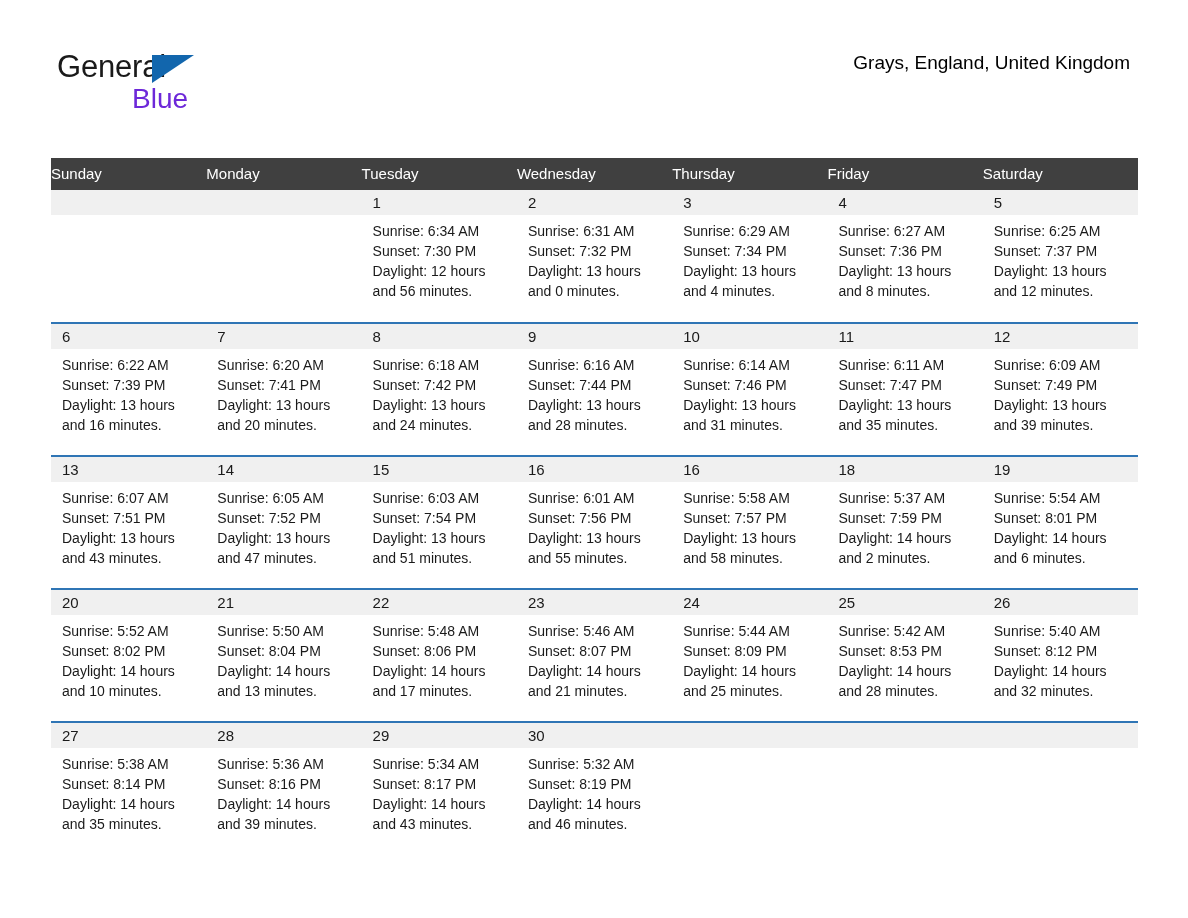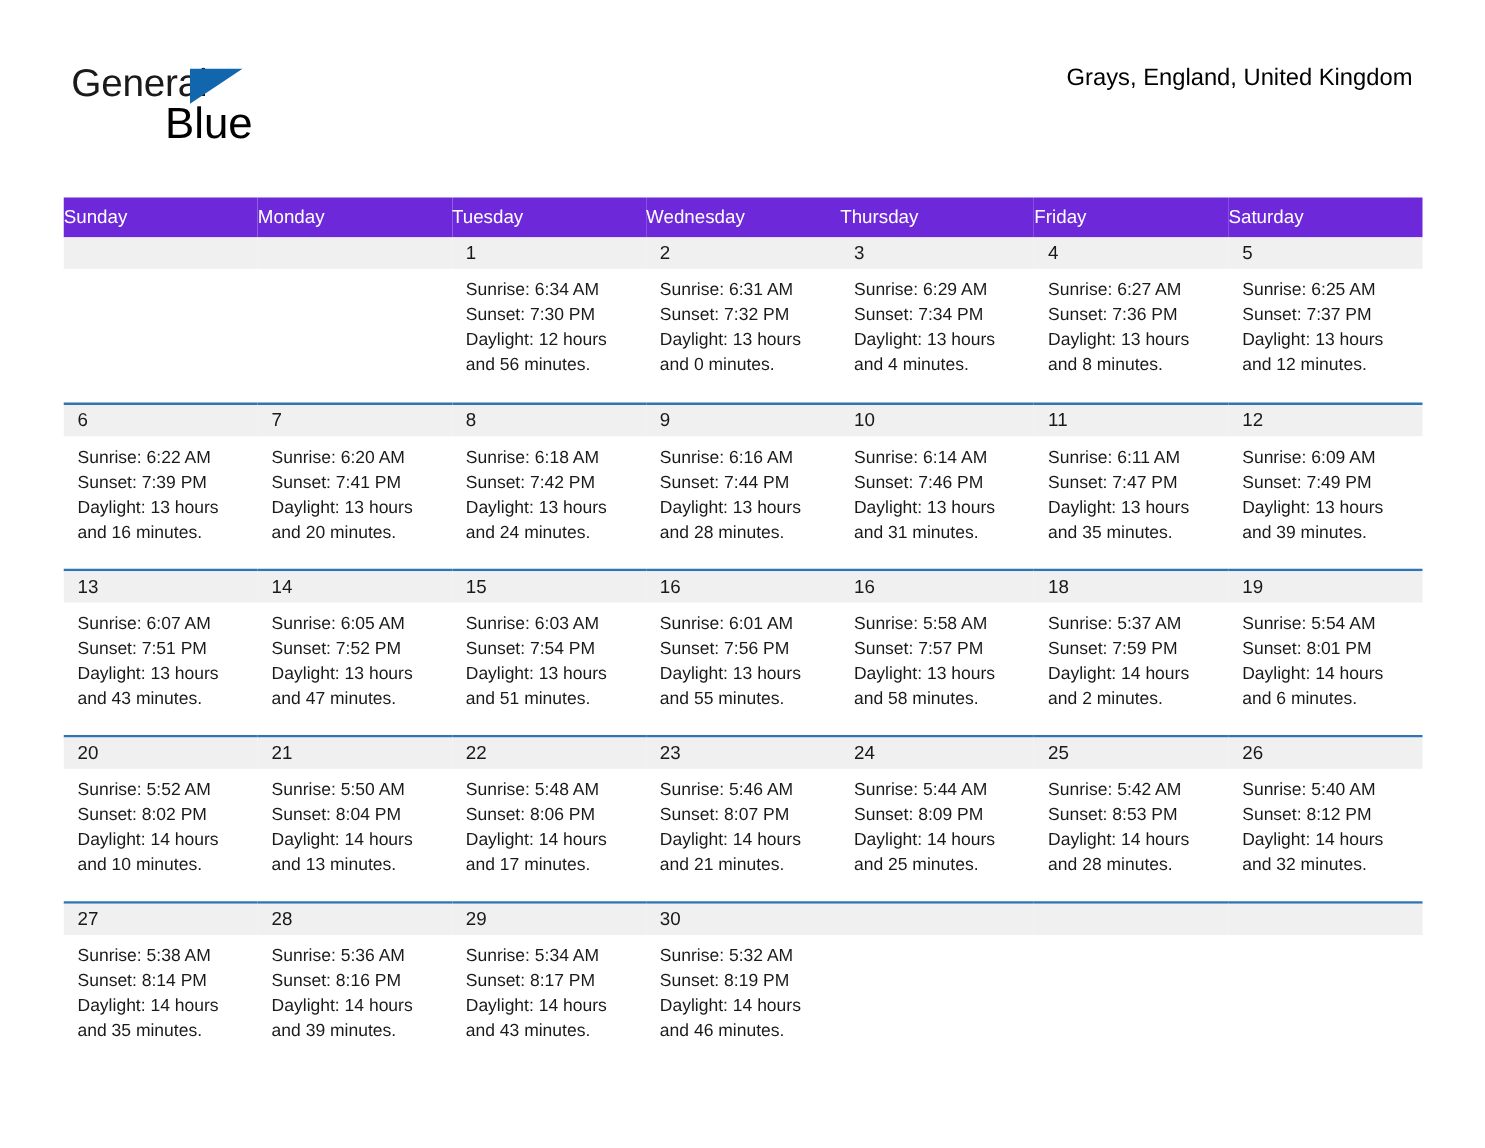--- a/index.html
+++ b/index.html
@@ -56,22 +56,22 @@
     border-left: 42px solid #1266ad;
     border-bottom: 28px solid transparent;
   }
   .logo-row2 {
     position: relative;
     margin-top: -3px;
     padding-left: 75px;
     line-height: 36px;
   }
   .logo-blue {
-    font-size: 35px;
-    color: #000000;
+    font-size: 28px;
+    color: #6d28d9;
     font-family: "Liberation Sans", sans-serif;
   }
 
   .title-block {
     position: absolute;
     right: 58px;
     top: 42px;
     text-align: right;
   }
   .cal-title {
@@ -99,21 +99,21 @@
     border-collapse: collapse;
     table-layout: fixed;
   }
   .calendar th,
   .calendar td {
     padding: 0;
     margin: 0;
     vertical-align: top;
   }
   thead th {
-    background: #6d28d9;
+    background: #404040;
     color: #ffffff;
     font-size: 15px;
     font-weight: normal;
     text-align: left;
     height: 32px;
     line-height: 32px;
     padding-left: 11px;
     box-sizing: border-box;
   }
 

